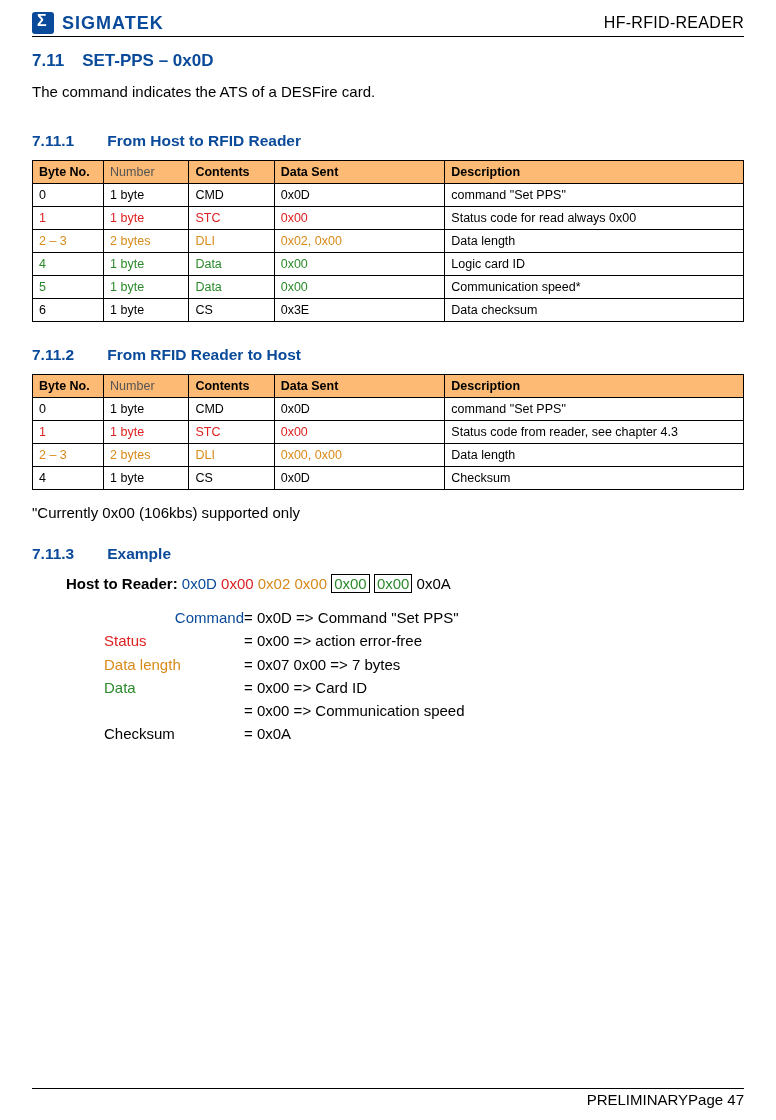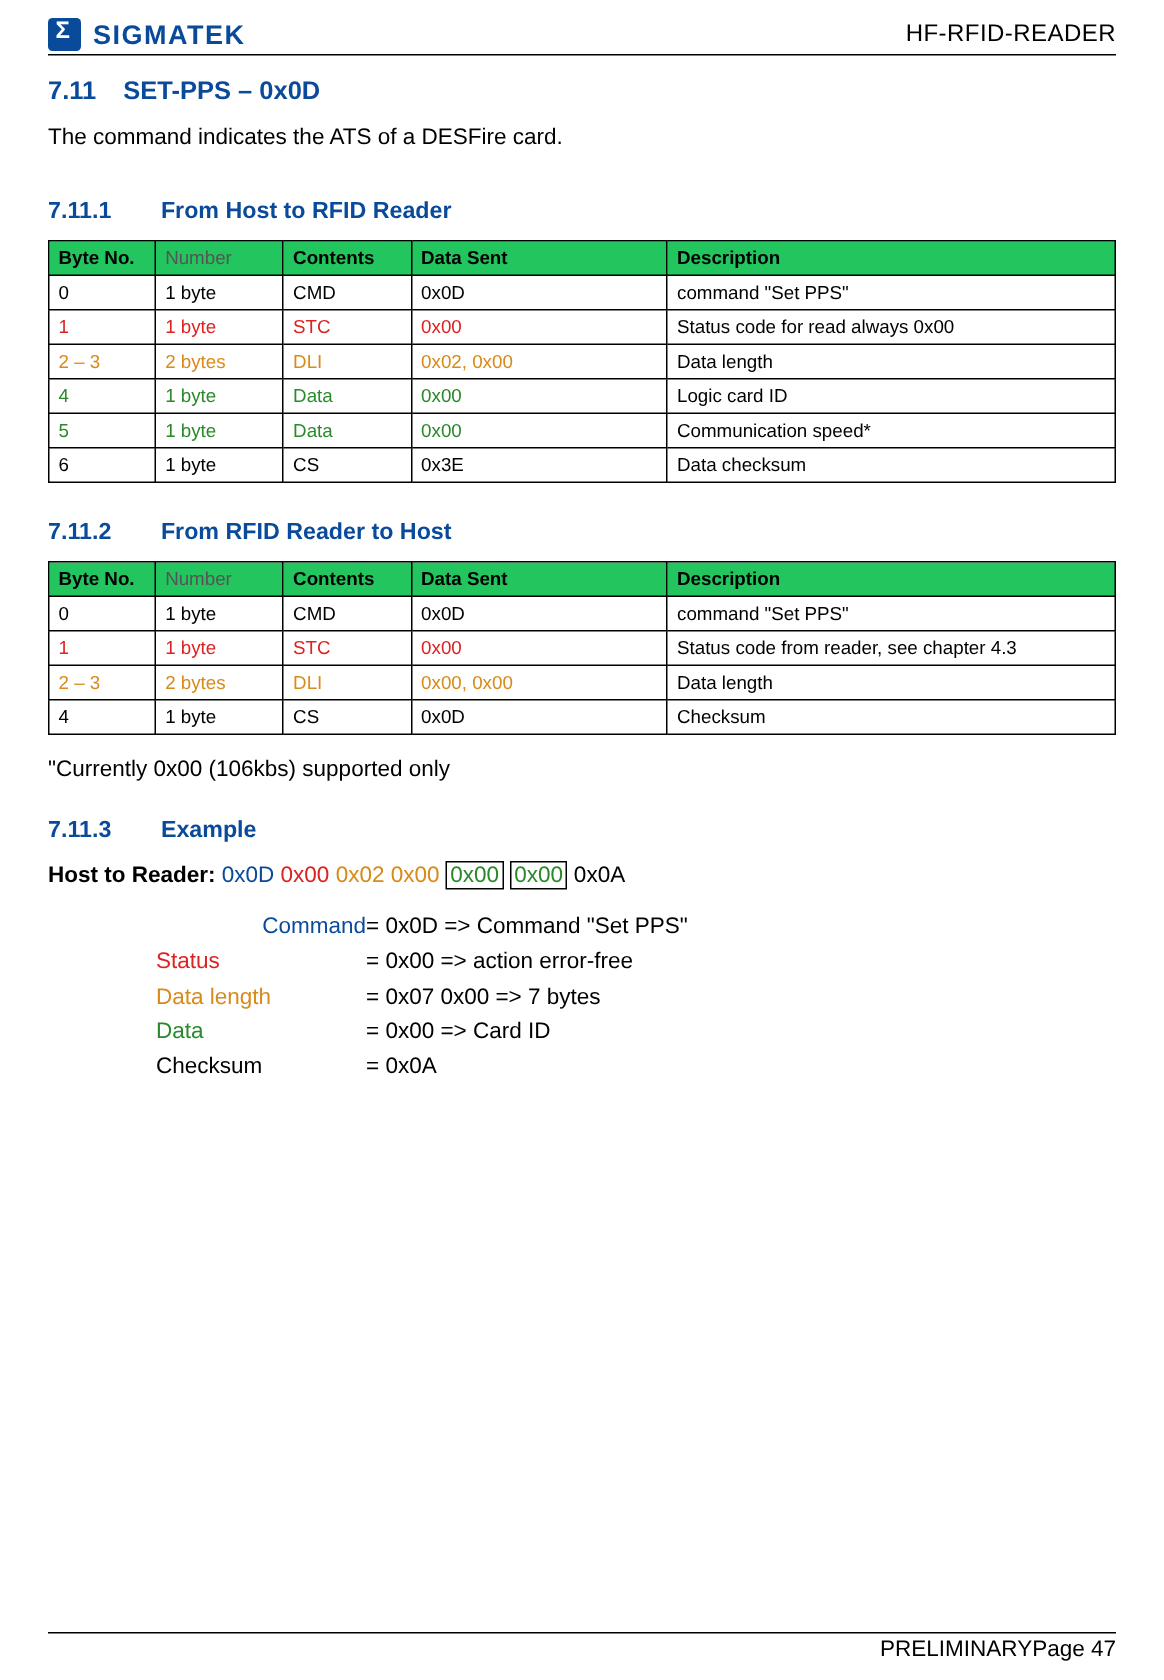--- a/index.html
+++ b/index.html
@@ -74,21 +74,21 @@
     font-size: 12.5px;
     margin-bottom: 8px;
   }
   table.byte-table th, table.byte-table td {
     border: 1px solid #000;
     padding: 4px 6px;
     text-align: left;
     vertical-align: top;
   }
   table.byte-table th {
-    background: #22c55e;
+    background: #fdba74;
     font-weight: bold;
   }
   table.byte-table th.num-col { font-weight: normal; color: #555; }
   .col-byteno { width: 10%; }
   .col-number { width: 12%; }
   .col-contents { width: 12%; }
   .col-datasent { width: 24%; }
   .col-desc { width: 42%; }
   .c-red td:nth-child(1),
   .c-red td:nth-child(2),
@@ -97,21 +97,21 @@
   .c-orange td:nth-child(1),
   .c-orange td:nth-child(2),
   .c-orange td:nth-child(3),
   .c-orange td:nth-child(4) { color: #d88a1a; }
   .c-green td:nth-child(1),
   .c-green td:nth-child(2),
   .c-green td:nth-child(3),
   .c-green td:nth-child(4) { color: #2a8a2a; }
   .footnote { font-size: 15px; margin: 14px 0 0 0; }
   .example-line { font-size: 15px; margin: 12px 0 14px 0; }
-  .example-line b { font-weight: bold; }
+  .example-line b { font-weight: bold; margin-left: 34px; }
   .hx-blue { color: #0a4a9a; }
   .hx-red { color: #d22; }
   .hx-orange { color: #d88a1a; }
   .hx-green { color: #2a8a2a; }
   .boxed { border: 1px solid #000; padding: 0 2px; }
   .legend-block { margin-left: 72px; font-size: 15px; }
   .legend-row { display: flex; line-height: 1.55; }
   .legend-label { width: 140px; flex-shrink: 0; }
   .legend-eq { }
   .lbl-blue { color: #0a4a9a; text-align: right; }
@@ -281,20 +281,24 @@
   </div>
   <div class="legend-row">
     <span class="legend-label lbl-orange">Data length</span>
     <span class="legend-eq">= 0x07 0x00 =&gt; 7 bytes</span>
   </div>
   <div class="legend-row">
     <span class="legend-label lbl-green">Data</span>
     <span class="legend-eq">= 0x00 =&gt; Card ID</span>
   </div>
   <div class="legend-row">
+    <span class="legend-label"></span>
+    <span class="legend-eq">= 0x00 =&gt; Communication speed</span>
+  </div>
+  <div class="legend-row">
     <span class="legend-label">Checksum</span>
     <span class="legend-eq">= 0x0A</span>
   </div>
 </div>
 
 <div class="footer">
   <span>PRELIMINARY</span>
   <span>Page 47</span>
 </div>
 

